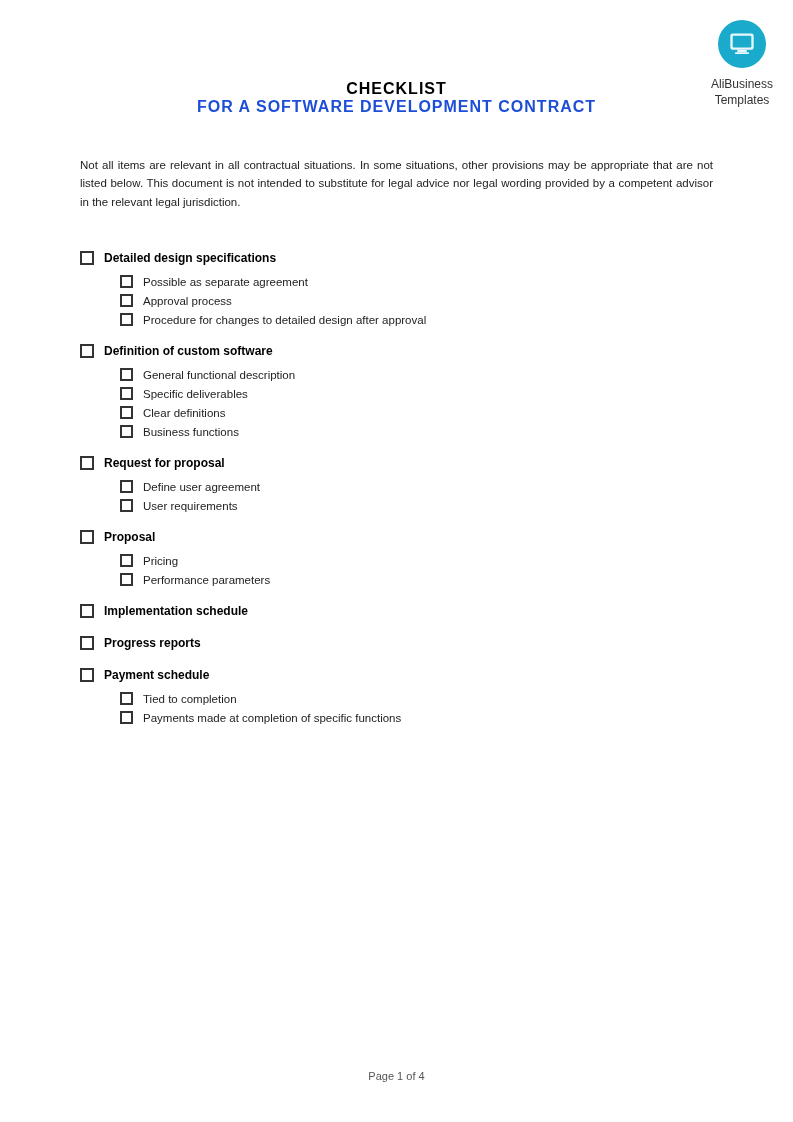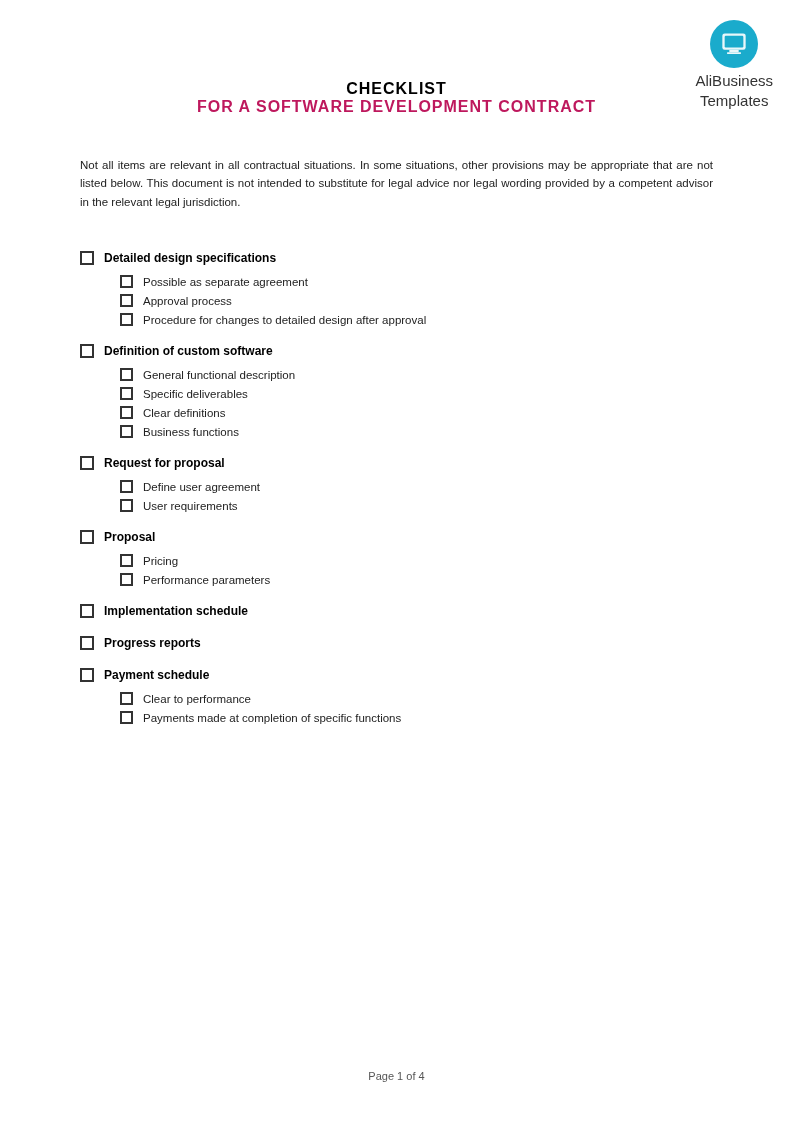--- a/index.html
+++ b/index.html
@@ -45,45 +45,45 @@
       justify-content: center;
     }
 
     .logo-circle svg {
       width: 28px;
       height: 28px;
       fill: white;
     }
 
     .logo-text {
-      font-size: 15px;
+      font-size: 12px;
       color: #333;
       text-align: center;
-      margin-top: 3px;
+      margin-top: 9px;
       line-height: 1.3;
     }
 
     .doc-title {
       text-align: center;
       margin-bottom: 40px;
       margin-top: 20px;
     }
 
     .doc-title h1 {
       font-size: 16px;
       font-weight: bold;
       letter-spacing: 1px;
       color: #000;
     }
 
     .doc-title h2 {
       font-size: 16px;
       font-weight: bold;
       letter-spacing: 1px;
-      color: #be185d;
+      color: #1d4ed8;
     }
 
     .intro-text {
       font-size: 11.5px;
       line-height: 1.6;
       color: #222;
       margin-bottom: 40px;
       text-align: justify;
     }
 
@@ -264,21 +264,21 @@
         </div>
       </div>
       <div class="checklist-section">
         <div class="section-header">
           <span class="checkbox"></span>
           <span class="section-label">Payment schedule</span>
         </div>
         <div class="sub-items">
           <div class="sub-item">
             <span class="checkbox"></span>
-            <span class="item-label">Clear to performance</span>
+            <span class="item-label">Tied to completion</span>
           </div>
           <div class="sub-item">
             <span class="checkbox"></span>
             <span class="item-label">Payments made at completion of specific functions</span>
           </div>
         </div>
       </div>
     </div>
 
   <div class="page-footer">

